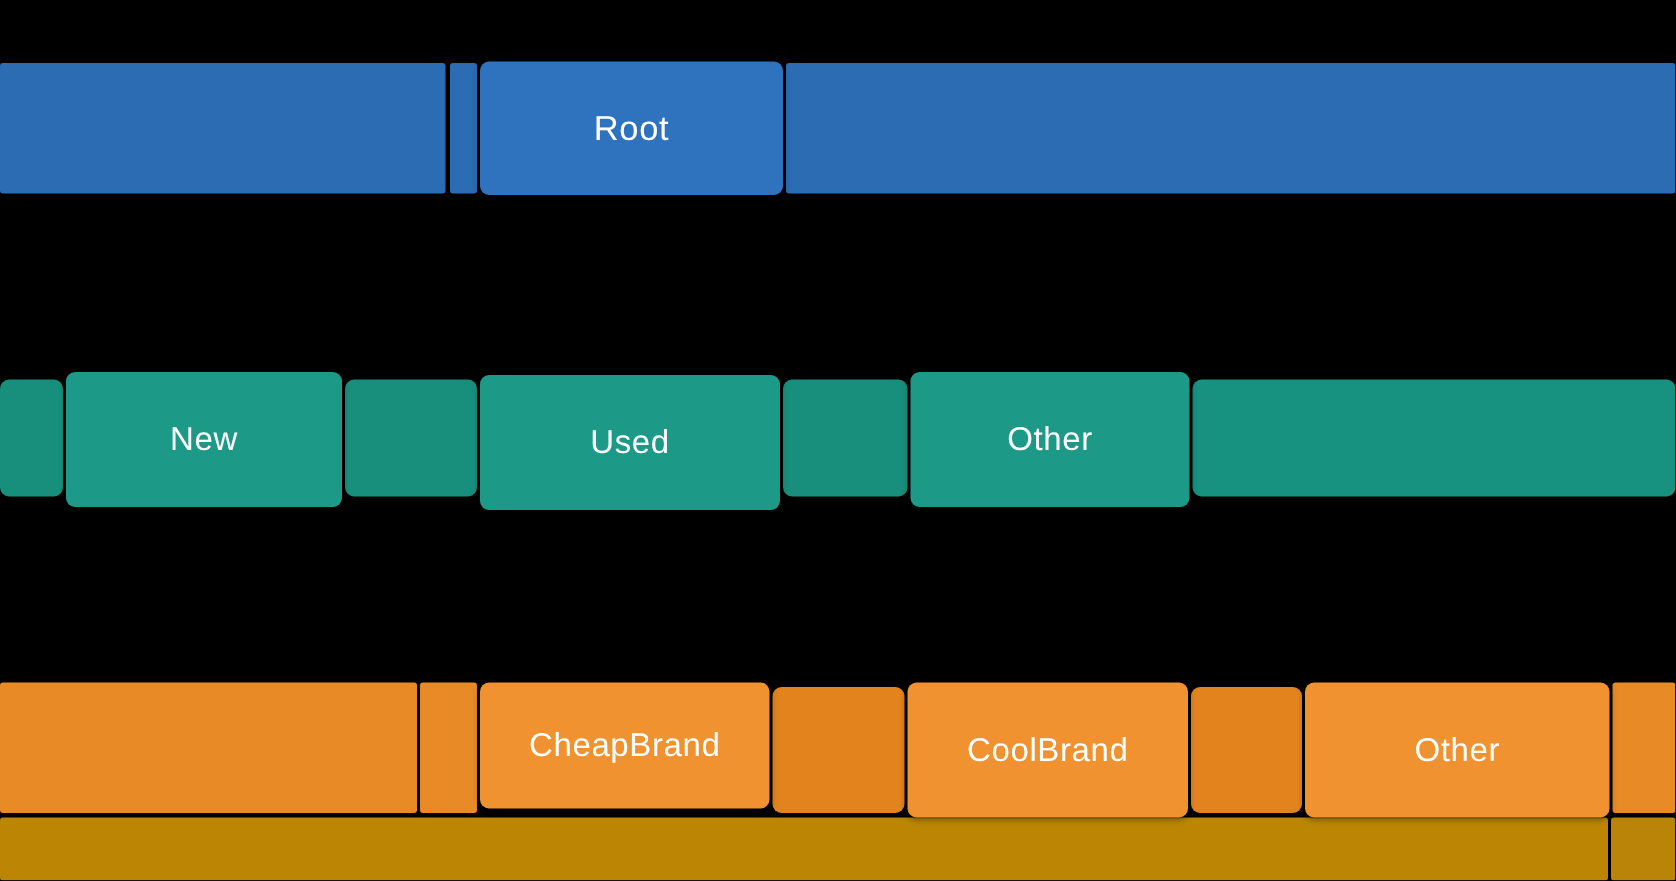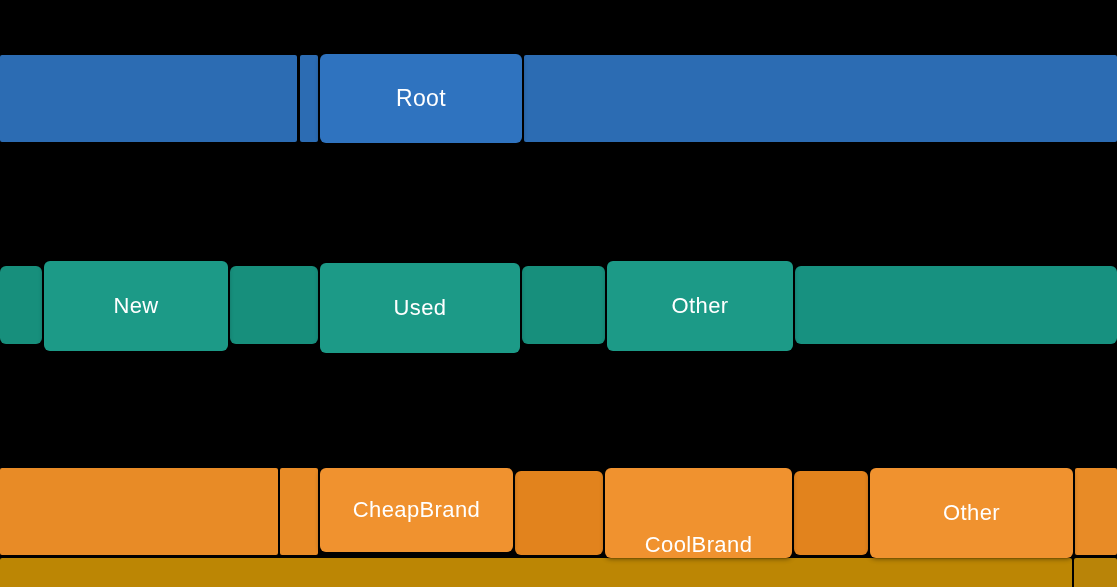--- a/index.html
+++ b/index.html
@@ -8,21 +8,21 @@
     background: #000000;
   }
   .figure {
     position: relative;
     width: 1117px;
     height: 587px;
     background: #000000;
     overflow: hidden;
     font-family: "Liberation Sans", sans-serif;
   }
-  .level { position: absolute; inset: 0; margin-top: 13px; }
+  .level { position: absolute; inset: 0; }
   .tile {
     position: absolute;
     display: flex;
     align-items: center;
     justify-content: center;
     box-sizing: border-box;
   }
   .tile.labeled {
     box-shadow: 0 1px 5px rgba(0,0,0,0.45), 0 0 0 1px rgba(0,0,0,0.10);
     z-index: 2;
@@ -65,21 +65,21 @@
       </div>
       <div class="tile plain" style="left: 795px; top: 253px; width: 322px; height: 78px; background: rgb(23, 145, 128); border-radius: 6px;"></div>
     </div>
     <div class="level d2">
       <div class="tile plain" style="left: 0px; top: 455px; width: 278px; height: 87px; background: rgb(232, 139, 38); border-radius: 2px;"></div>
       <div class="tile plain" style="left: 280px; top: 455px; width: 38px; height: 87px; background: rgb(232, 139, 38); border-radius: 2px;"></div>
       <div class="tile labeled" style="left: 320px; top: 455px; width: 193px; height: 84px; background: rgb(240, 146, 47); border-radius: 6px;">
         <span class="tile-label">CheapBrand</span>
       </div>
       <div class="tile plain" style="left: 515px; top: 458px; width: 88px; height: 84px; background: rgb(226, 131, 29); border-radius: 6px;"></div>
-      <div class="tile labeled" style="left: 605px; top: 455px; width: 187px; height: 90px; background: rgb(240, 146, 47); border-radius: 6px; align-items: flex-end;">
+      <div class="tile labeled" style="left: 605px; top: 455px; width: 187px; height: 90px; background: rgb(240, 146, 47); border-radius: 6px;">
         <span class="tile-label">CoolBrand</span>
       </div>
       <div class="tile plain" style="left: 794px; top: 458px; width: 74px; height: 84px; background: rgb(226, 131, 29); border-radius: 6px;"></div>
       <div class="tile labeled" style="left: 870px; top: 455px; width: 203px; height: 90px; background: rgb(240, 146, 47); border-radius: 6px;">
         <span class="tile-label">Other</span>
       </div>
       <div class="tile plain" style="left: 1075px; top: 455px; width: 42px; height: 87px; background: rgb(232, 139, 38); border-radius: 2px;"></div>
     </div>
     <div class="level d3">
       <div class="tile plain" style="left: 0px; top: 545px; width: 1072px; height: 42px; background: rgb(188, 134, 4); border-radius: 2px;"></div>

